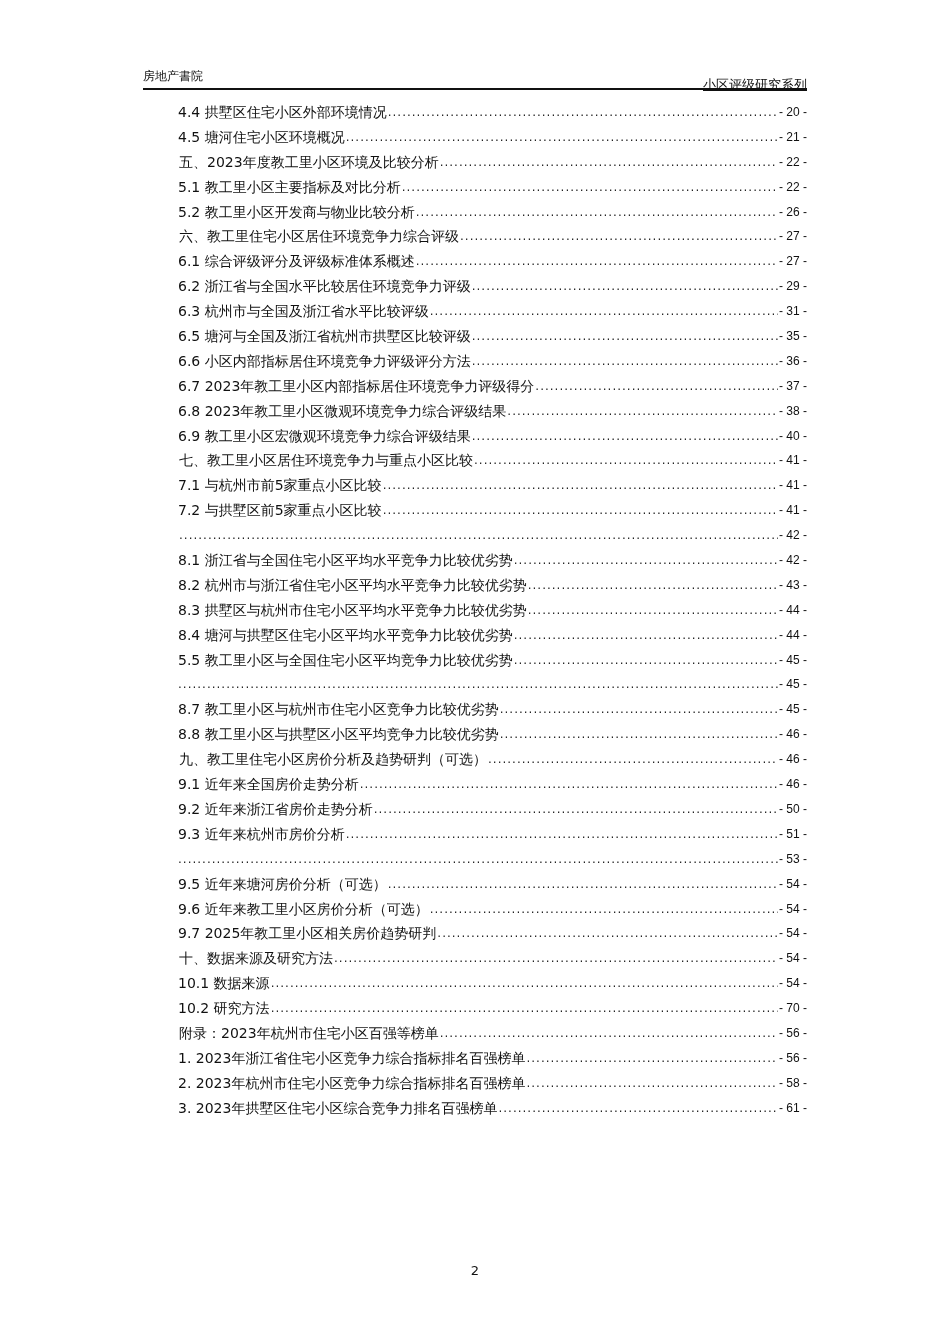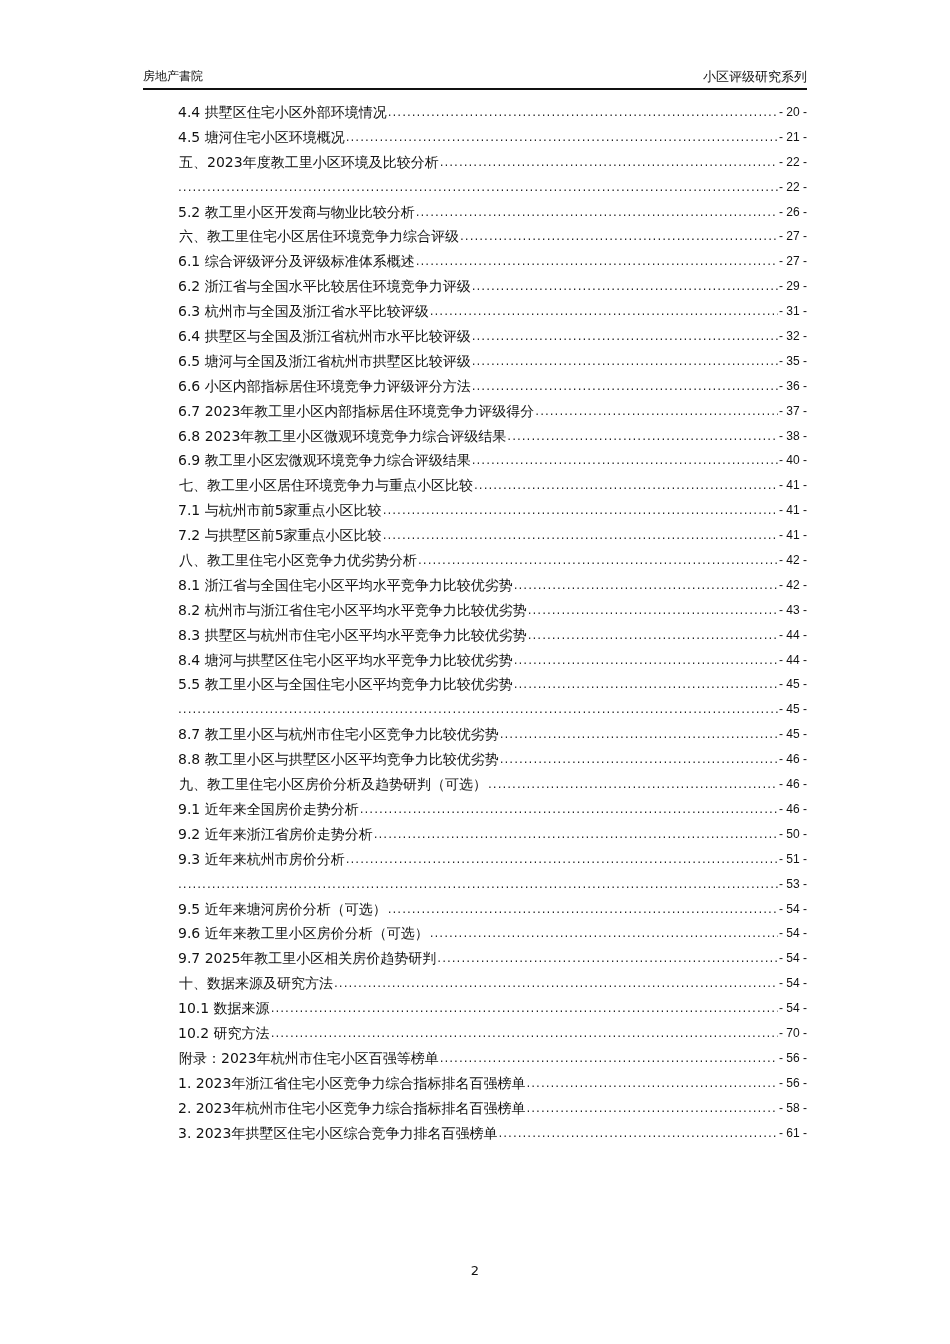--- a/index.html
+++ b/index.html
@@ -1,19 +1,19 @@
 <!DOCTYPE html>
 <html><head>
 <meta charset="utf-8">
 <style>
   html, body { margin: 0; padding: 0; background: #ffffff; }
   body { width: 950px; height: 1344px; position: relative; font-family: "DejaVu Sans", sans-serif; color: #111; }
   .header { position: absolute; left: 143px; top: 68px; width: 664px; height: 20px; border-bottom: 2px solid #111; }
   .header-left { position: absolute; left: 0; top: 0; font-size: 12px; text-align: center; }
-  .header-right { position: absolute; right: 0; top: 0; font-size: 13px; }
+  .header-right { position: absolute; right: 0; top: 8px; font-size: 13px; text-decoration: underline; }
   .toc { position: absolute; left: 143px; top: 100px; width: 664px; }
   .toc-row { position: relative; height: 24.9px; line-height: 24.9px; font-size: 14px; white-space: nowrap; overflow: hidden; display: flex; }
   .toc-row.l1 { padding-left: 0; margin-left: 36px; }
   .toc-row.l2 { padding-left: 35px; }
   .toc-title { flex: 0 0 auto; background: #fff; padding-right: 1px; }
   .toc-dots { flex: 1 1 auto; overflow: hidden; font-family: "DejaVu Sans", sans-serif; font-size: 12px; letter-spacing: 1px; color: #222; }
   .toc-dots::before { content: "................................................................................................................................................................................................................"; }
   .toc-page { flex: 0 0 auto; padding-left: 1px; font-family: "Liberation Sans", sans-serif; font-size: 12px; }
   .page-number { position: absolute; left: 0; width: 950px; top: 1263px; text-align: center; font-size: 13px; }
 </style>
@@ -35,20 +35,21 @@
       <span class="toc-title">4.5 塘河住宅小区环境概况</span>
       <span class="toc-dots"></span>
       <span class="toc-page">- 21 -</span>
     </div>
     <div class="toc-row l1">
       <span class="toc-title">五、2023年度教工里小区环境及比较分析</span>
       <span class="toc-dots"></span>
       <span class="toc-page">- 22 -</span>
     </div>
     <div class="toc-row l2">
+      <span class="toc-title">5.1 教工里小区主要指标及对比分析</span>
       <span class="toc-dots"></span>
       <span class="toc-page">- 22 -</span>
     </div>
     <div class="toc-row l2">
       <span class="toc-title">5.2 教工里小区开发商与物业比较分析</span>
       <span class="toc-dots"></span>
       <span class="toc-page">- 26 -</span>
     </div>
     <div class="toc-row l1">
       <span class="toc-title">六、教工里住宅小区居住环境竞争力综合评级</span>
@@ -64,25 +65,20 @@
       <span class="toc-title">6.2 浙江省与全国水平比较居住环境竞争力评级</span>
       <span class="toc-dots"></span>
       <span class="toc-page">- 29 -</span>
     </div>
     <div class="toc-row l2">
       <span class="toc-title">6.3 杭州市与全国及浙江省水平比较评级</span>
       <span class="toc-dots"></span>
       <span class="toc-page">- 31 -</span>
     </div>
     <div class="toc-row l2">
-      <span class="toc-title">6.4 拱墅区与全国及浙江省杭州市水平比较评级</span>
-      <span class="toc-dots"></span>
-      <span class="toc-page">- 32 -</span>
-    </div>
-    <div class="toc-row l2">
       <span class="toc-title">6.5 塘河与全国及浙江省杭州市拱墅区比较评级</span>
       <span class="toc-dots"></span>
       <span class="toc-page">- 35 -</span>
     </div>
     <div class="toc-row l2">
       <span class="toc-title">6.6 小区内部指标居住环境竞争力评级评分方法</span>
       <span class="toc-dots"></span>
       <span class="toc-page">- 36 -</span>
     </div>
     <div class="toc-row l2">
@@ -109,21 +105,20 @@
       <span class="toc-title">7.1 与杭州市前5家重点小区比较</span>
       <span class="toc-dots"></span>
       <span class="toc-page">- 41 -</span>
     </div>
     <div class="toc-row l2">
       <span class="toc-title">7.2 与拱墅区前5家重点小区比较</span>
       <span class="toc-dots"></span>
       <span class="toc-page">- 41 -</span>
     </div>
     <div class="toc-row l1">
-      <span class="toc-title">八、教工里住宅小区竞争力优劣势分析</span>
       <span class="toc-dots"></span>
       <span class="toc-page">- 42 -</span>
     </div>
     <div class="toc-row l2">
       <span class="toc-title">8.1 浙江省与全国住宅小区平均水平竞争力比较优劣势</span>
       <span class="toc-dots"></span>
       <span class="toc-page">- 42 -</span>
     </div>
     <div class="toc-row l2">
       <span class="toc-title">8.2 杭州市与浙江省住宅小区平均水平竞争力比较优劣势</span>

